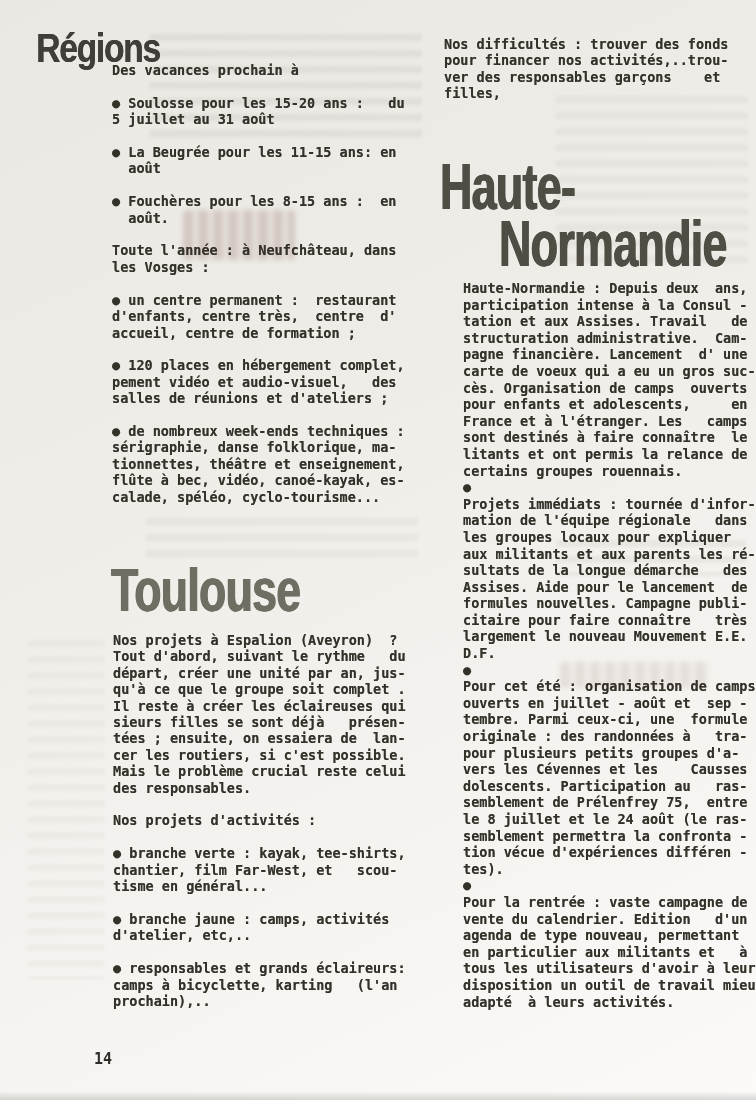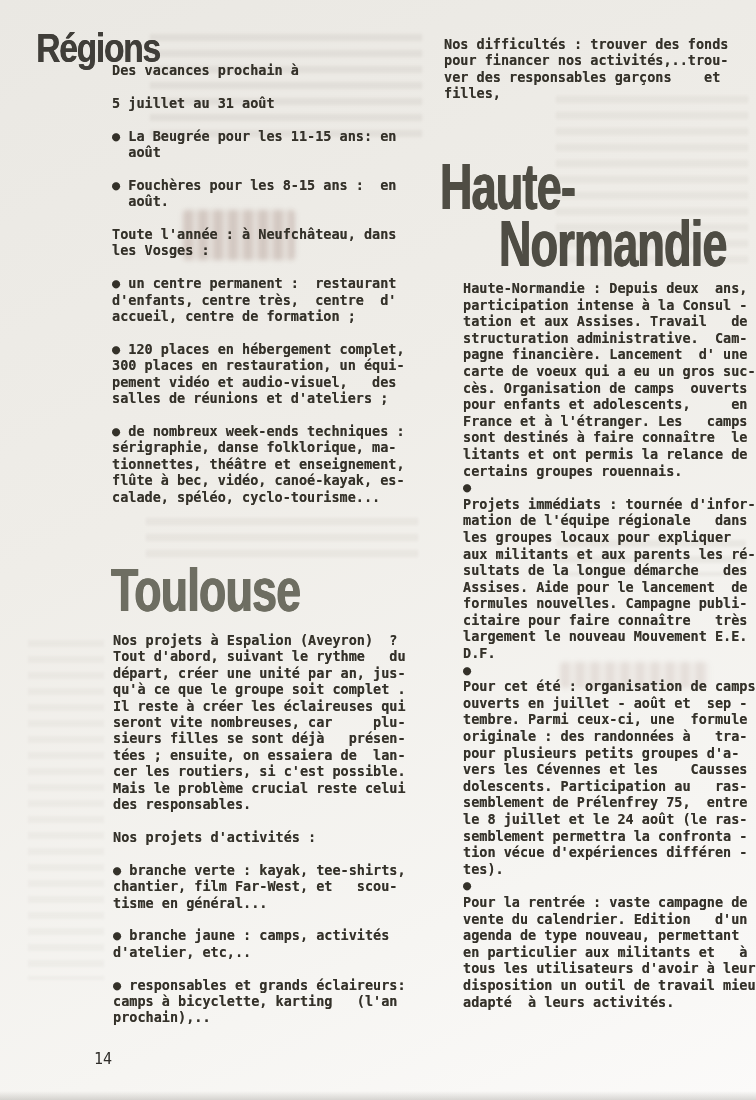--- a/index.html
+++ b/index.html
@@ -40,21 +40,21 @@
     white-space:nowrap;
     transform-origin:left top;
     text-shadow:0.8px 0 currentColor,-0.8px 0 currentColor;
   }
   .h-regions{left:36px;top:32px;font-size:40px;letter-spacing:-1.5px;transform:scaleX(.84);text-shadow:0.5px 0 currentColor;}
   .h-toulouse{left:111px;top:565px;font-size:62px;letter-spacing:-1px;transform:scaleX(.72);}
   .h-haute1{left:440px;top:162px;font-size:64px;letter-spacing:-1px;transform:scaleX(.70);}
   .h-haute2{left:499px;top:219px;font-size:64px;letter-spacing:-1px;transform:scaleX(.70);}
   .pagenum{
     position:absolute;left:94px;top:1050px;
-    font-size:15px;font-weight:normal;color:#2f2d29;
+    font-size:15px;font-weight:bold;color:#2f2d29;
   }
   
   .ghost{position:absolute;pointer-events:none;}
   .g-stripes{
     background:repeating-linear-gradient(to bottom,rgba(112,100,88,.085) 0 7px,rgba(0,0,0,0) 7px 16px);
     filter:blur(1.5px);
   }
   .g-blob{
     background:repeating-linear-gradient(90deg,rgba(158,128,118,.32) 0 10px,rgba(158,128,118,.08) 10px 15px);
     filter:blur(2.5px);border-radius:4px;
@@ -71,56 +71,55 @@
   <div class="ghost g-stripes" style="left:556px;top:96px;width:192px;height:168px;opacity:.75"></div>
   <div class="ghost g-stripes" style="left:556px;top:540px;width:190px;height:36px;opacity:.9"></div>
   <div class="ghost g-blob" style="left:560px;top:662px;width:150px;height:26px;opacity:.55"></div>
   <div class="ghost g-stripes" style="left:28px;top:640px;width:76px;height:340px;opacity:.6"></div>
 
   <div class="poster h-regions" style="color: rgb(64, 62, 57);">Régions</div>
 
   <div class="txtcol lh164 s-left1">
       <div class="tl">Des vacances prochain à</div>
       <div class="tl">&nbsp;</div>
+      <div class="tl">● Soulosse pour les 15-20 ans :   du</div>
       <div class="tl">5 juillet au 31 août</div>
       <div class="tl">&nbsp;</div>
       <div class="tl">● La Beugrée pour les 11-15 ans: en</div>
       <div class="tl">  août</div>
       <div class="tl">&nbsp;</div>
       <div class="tl">● Fouchères pour les 8-15 ans :  en</div>
       <div class="tl">  août.</div>
       <div class="tl">&nbsp;</div>
       <div class="tl">Toute l'année : à Neufchâteau, dans</div>
       <div class="tl">les Vosges :</div>
       <div class="tl">&nbsp;</div>
       <div class="tl">● un centre permanent :  restaurant</div>
       <div class="tl">d'enfants, centre très,  centre  d'</div>
       <div class="tl">accueil, centre de formation ;</div>
       <div class="tl">&nbsp;</div>
       <div class="tl">● 120 places en hébergement complet,</div>
-      <div class="tl">300 places en restauration, un équi-</div>
       <div class="tl">pement vidéo et audio-visuel,   des</div>
       <div class="tl">salles de réunions et d'ateliers ;</div>
       <div class="tl">&nbsp;</div>
       <div class="tl">● de nombreux week-ends techniques :</div>
       <div class="tl">sérigraphie, danse folklorique, ma-</div>
       <div class="tl">tionnettes, théâtre et enseignement,</div>
       <div class="tl">flûte à bec, vidéo, canoé-kayak, es-</div>
       <div class="tl">calade, spéléo, cyclo-tourisme...</div>
     </div>
 
   <div class="poster h-toulouse" style="color: rgb(110, 110, 98);">Toulouse</div>
 
   <div class="txtcol lh164 s-left2">
       <div class="tl">Nos projets à Espalion (Aveyron)  ?</div>
       <div class="tl">Tout d'abord, suivant le rythme   du</div>
       <div class="tl">départ, créer une unité par an, jus-</div>
       <div class="tl">qu'à ce que le groupe soit complet .</div>
       <div class="tl">Il reste à créer les éclaireuses qui</div>
-      <div class="tl">seront vite nombreuses, car     plu-</div>
       <div class="tl">sieurs filles se sont déjà   présen-</div>
       <div class="tl">tées ; ensuite, on essaiera de  lan-</div>
       <div class="tl">cer les routiers, si c'est possible.</div>
       <div class="tl">Mais le problème crucial reste celui</div>
       <div class="tl">des responsables.</div>
       <div class="tl">&nbsp;</div>
       <div class="tl">Nos projets d'activités :</div>
       <div class="tl">&nbsp;</div>
       <div class="tl">● branche verte : kayak, tee-shirts,</div>
       <div class="tl">chantier, film Far-West, et   scou-</div>

